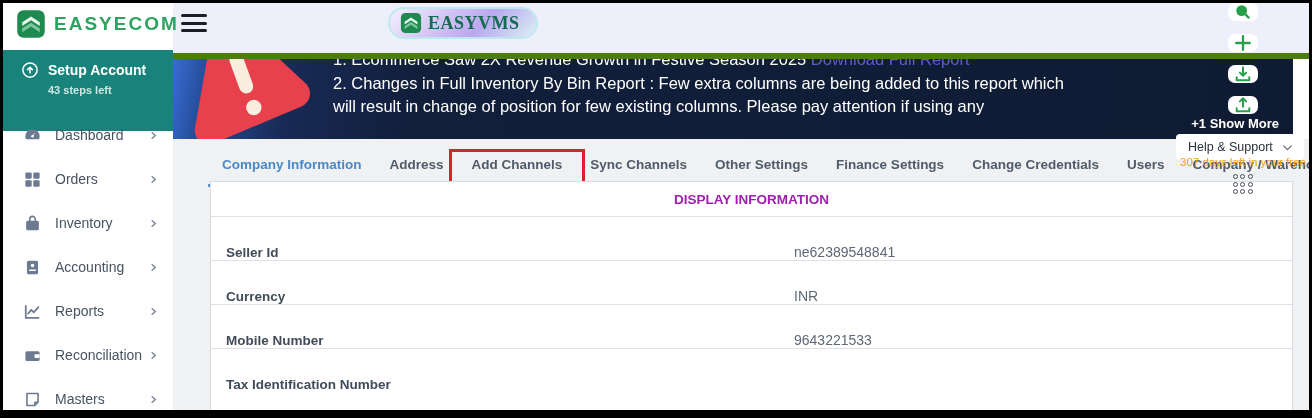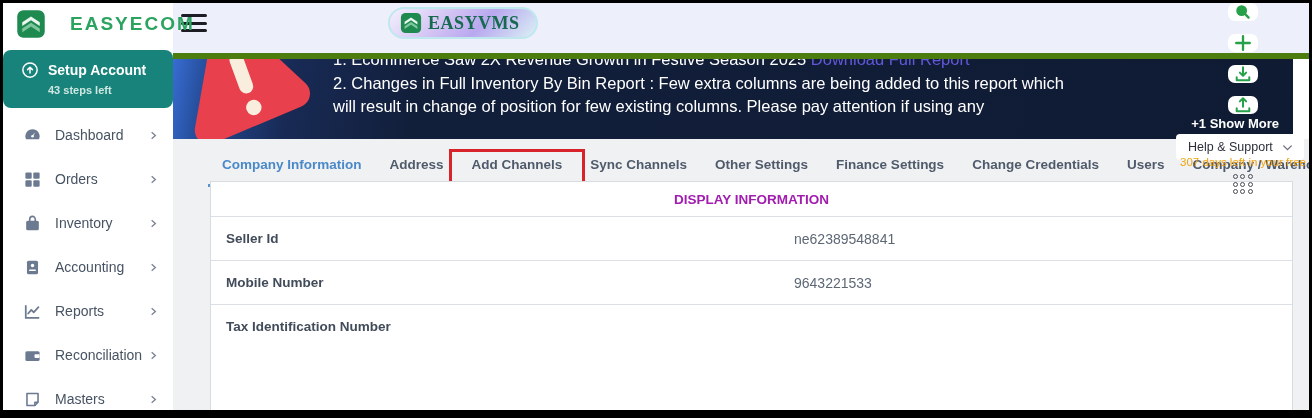--- a/index.html
+++ b/index.html
@@ -3,22 +3,22 @@
 <meta charset="utf-8">
 <style>
   * { margin:0; padding:0; box-sizing:border-box; }
   body { font-family:"Liberation Sans", sans-serif; background:#888; }
   .frame { width:1312px; height:418px; background:#000; position:relative; overflow:hidden; }
   .app { position:absolute; left:3px; top:3px; width:1306px; height:407px; background:#fff; overflow:hidden; }
 
   
   .sidebar { position:absolute; left:0; top:0; width:170px; height:100%; background:#fff; z-index:3; }
   .logo-row { height:42px; display:flex; align-items:center; padding-left:13px; gap:8px; background:#fff; }
-  .logo-text { font-size:19px; font-weight:700; letter-spacing:2px; color:#2aa45f;margin-left:16px; }
-  .setup-block { position:absolute; left:0; top:47px; width:100%; height:58px; background:#17837a; color:#fff; padding:11px 0 0 18px;border-radius:8px; }
+  .logo-text { font-size:19px; font-weight:700; letter-spacing:2px; color:#2aa45f; }
+  .setup-block { position:absolute; left:0; top:47px; width:100%; height:81px; background:#17837a; color:#fff; padding:11px 0 0 18px; }
   .setup-row { display:flex; align-items:center; gap:9px; }
   .setup-label { font-size:14px; font-weight:700; }
   .setup-sub { font-size:11px; font-weight:700; color:#cfe7e2; margin:5px 0 0 27px; }
   .menu { position:absolute; top:110px; left:0; width:100%; }
   .menu-item { height:44px; display:flex; align-items:center; padding:0 14px 0 20px; cursor:pointer; }
   .menu-item .mi-icon { width:19px; height:19px; flex:0 0 19px; display:flex; }
   .menu-item .mi-label { font-size:14px; color:#475363; margin-left:13px; flex:1; }
   .menu-item .mi-chev { width:11px; height:11px; display:flex; }
 
   
@@ -52,21 +52,21 @@
   .show-more { position:absolute; right:14px; bottom:12px; color:#fff; font-size:13px; font-weight:700; cursor:pointer; }
 
   
   .content { position:absolute; left:170px; top:120px; right:0; bottom:0; background:#f0f1f3;margin-top:16px; }
   .tabbar { display:flex; padding:15px 0 0 35px; }
   .tab { position:relative; padding:3px 14px 12px; font-size:13.5px; font-weight:600; color:#4f5b6b; cursor:pointer; white-space:nowrap; }
   .tab.active { color:#4a89c8; border-bottom:3px solid #5b93cc; }
   .annotation-box { position:absolute; left:-9px; right:-9px; top:-5px; bottom:1px; border:3px solid #d8232a; pointer-events:none; }
   .card { position:absolute; left:37px; right:16px; top:42px; bottom:-2px; background:#fff; border:1px solid #d8dce1; }
   .card-header { text-align:center; font-size:13.5px; font-weight:700; color:#a21caf; padding:10px 8px 9px; }
-  .row { height:44px; display:flex; align-items:center; padding-left:15px; border-top:1px solid #dce0e5; }
+  .row { height:44px; display:flex; align-items:flex-end; padding-left:15px; border-top:1px solid #dce0e5; }
   .row-label { flex:0 0 568px; font-size:13.5px; font-weight:600; color:#414b59; }
   .row-value { font-size:14px; color:#5e6875; }
 </style>
 </head>
 <body>
 
 <div class="frame">
 <div class="app">
 
   <div class="sidebar">
@@ -321,20 +321,24 @@
     </div>
 
     <div class="card">
       <div class="card-header">DISPLAY INFORMATION</div>
 
       <div class="row">
         <span class="row-label">Seller Id</span>
         <span class="row-value">ne62389548841</span>
       </div>
       <div class="row">
+        <span class="row-label">Currency</span>
+        <span class="row-value">INR</span>
+      </div>
+      <div class="row">
         <span class="row-label">Mobile Number</span>
         <span class="row-value">9643221533</span>
       </div>
       <div class="row">
         <span class="row-label">Tax Identification Number</span>
         <span class="row-value"></span>
       </div>
     </div>
   </div>
 

